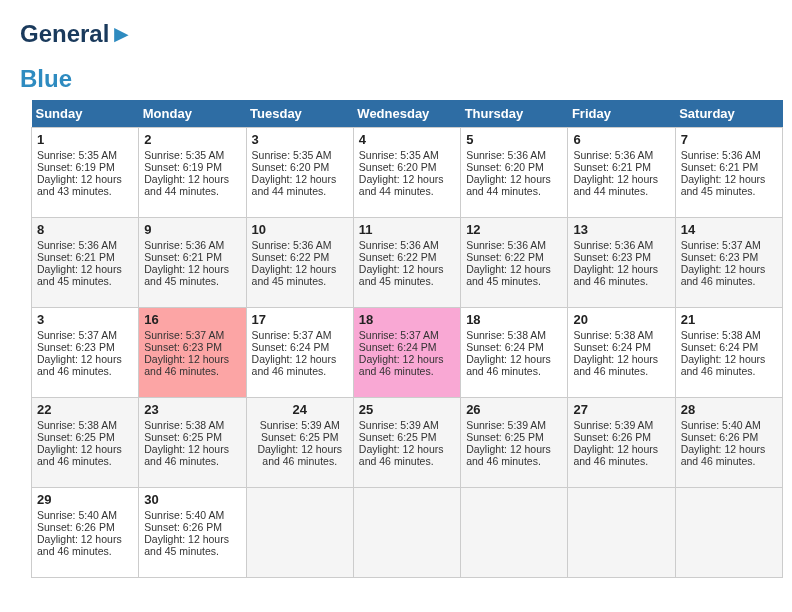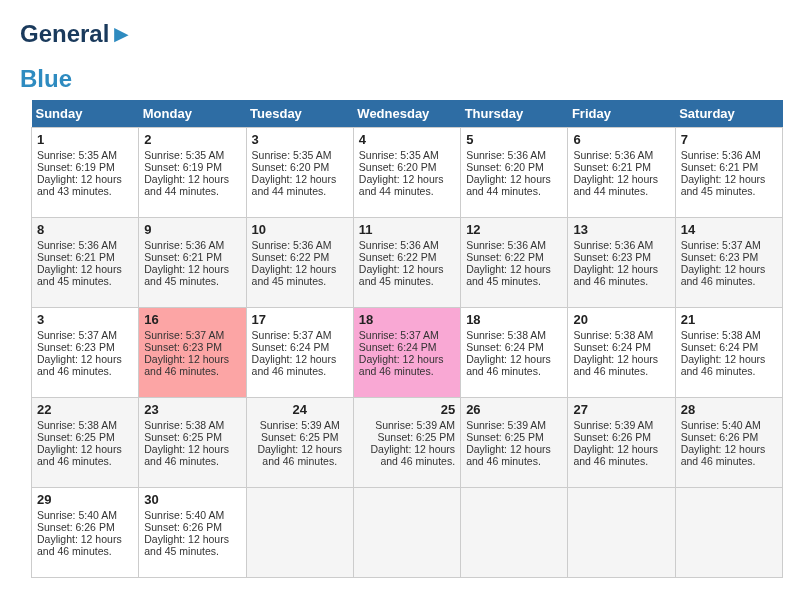--- a/index.html
+++ b/index.html
@@ -128,21 +128,21 @@
         <td style="background-color: rgb(255, 255, 255);"><span class="day-num">17</span><span>Sunrise: 5:37 AM</span><br><span>Sunset: 6:24 PM</span><br><span>Daylight: 12 hours and 46 minutes.</span></td>
         <td style="background-color: #f9a8d4;"><span class="day-num">18</span><span>Sunrise: 5:37 AM</span><br><span>Sunset: 6:24 PM</span><br><span>Daylight: 12 hours and 46 minutes.</span></td>
         <td style="background-color: rgb(255, 255, 255);"><span class="day-num">18</span><span>Sunrise: 5:38 AM</span><br><span>Sunset: 6:24 PM</span><br><span>Daylight: 12 hours and 46 minutes.</span></td>
         <td style="background-color: rgb(255, 255, 255);"><span class="day-num">20</span><span>Sunrise: 5:38 AM</span><br><span>Sunset: 6:24 PM</span><br><span>Daylight: 12 hours and 46 minutes.</span></td>
         <td style="background-color: rgb(255, 255, 255);"><span class="day-num">21</span><span>Sunrise: 5:38 AM</span><br><span>Sunset: 6:24 PM</span><br><span>Daylight: 12 hours and 46 minutes.</span></td>
       </tr>
       <tr style="background-color: #4d7c0f; padding-left: 7px;">
         <td style="background-color: rgb(245, 245, 245);"><span class="day-num">22</span><span>Sunrise: 5:38 AM</span><br><span>Sunset: 6:25 PM</span><br><span>Daylight: 12 hours and 46 minutes.</span></td>
         <td style="background-color: rgb(245, 245, 245);"><span class="day-num">23</span><span>Sunrise: 5:38 AM</span><br><span>Sunset: 6:25 PM</span><br><span>Daylight: 12 hours and 46 minutes.</span></td>
         <td style="background-color: rgb(245, 245, 245); text-align: center;"><span class="day-num">24</span><span>Sunrise: 5:39 AM</span><br><span>Sunset: 6:25 PM</span><br><span>Daylight: 12 hours and 46 minutes.</span></td>
-        <td style="background-color: rgb(245, 245, 245); text-align: right;"><span class="day-num">25</span><span>Sunrise: 5:39 AM</span><br><span>Sunset: 6:25 PM</span><br><span>Daylight: 12 hours and 46 minutes.</span></td>
+        <td style="background-color: rgb(245, 245, 245);"><span class="day-num">25</span><span>Sunrise: 5:39 AM</span><br><span>Sunset: 6:25 PM</span><br><span>Daylight: 12 hours and 46 minutes.</span></td>
         <td style="background-color: rgb(245, 245, 245);"><span class="day-num">26</span><span>Sunrise: 5:39 AM</span><br><span>Sunset: 6:25 PM</span><br><span>Daylight: 12 hours and 46 minutes.</span></td>
         <td style="background-color: rgb(245, 245, 245);"><span class="day-num">27</span><span>Sunrise: 5:39 AM</span><br><span>Sunset: 6:26 PM</span><br><span>Daylight: 12 hours and 46 minutes.</span></td>
         <td style="background-color: rgb(245, 245, 245);"><span class="day-num">28</span><span>Sunrise: 5:40 AM</span><br><span>Sunset: 6:26 PM</span><br><span>Daylight: 12 hours and 46 minutes.</span></td>
       </tr>
       <tr style="background-color: rgb(255, 255, 255);">
         <td style="background-color: rgb(255, 255, 255);"><span class="day-num">29</span><span>Sunrise: 5:40 AM</span><br><span>Sunset: 6:26 PM</span><br><span>Daylight: 12 hours and 46 minutes.</span></td>
         <td style="background-color: rgb(255, 255, 255);"><span class="day-num">30</span><span>Sunrise: 5:40 AM</span><br><span>Sunset: 6:26 PM</span><br><span>Daylight: 12 hours and 45 minutes.</span></td>
         <td class="empty" style="background-color: rgb(245, 245, 245);"></td>
         <td class="empty" style="background-color: rgb(245, 245, 245);"></td>
         <td class="empty" style="background-color: rgb(245, 245, 245);"></td>

